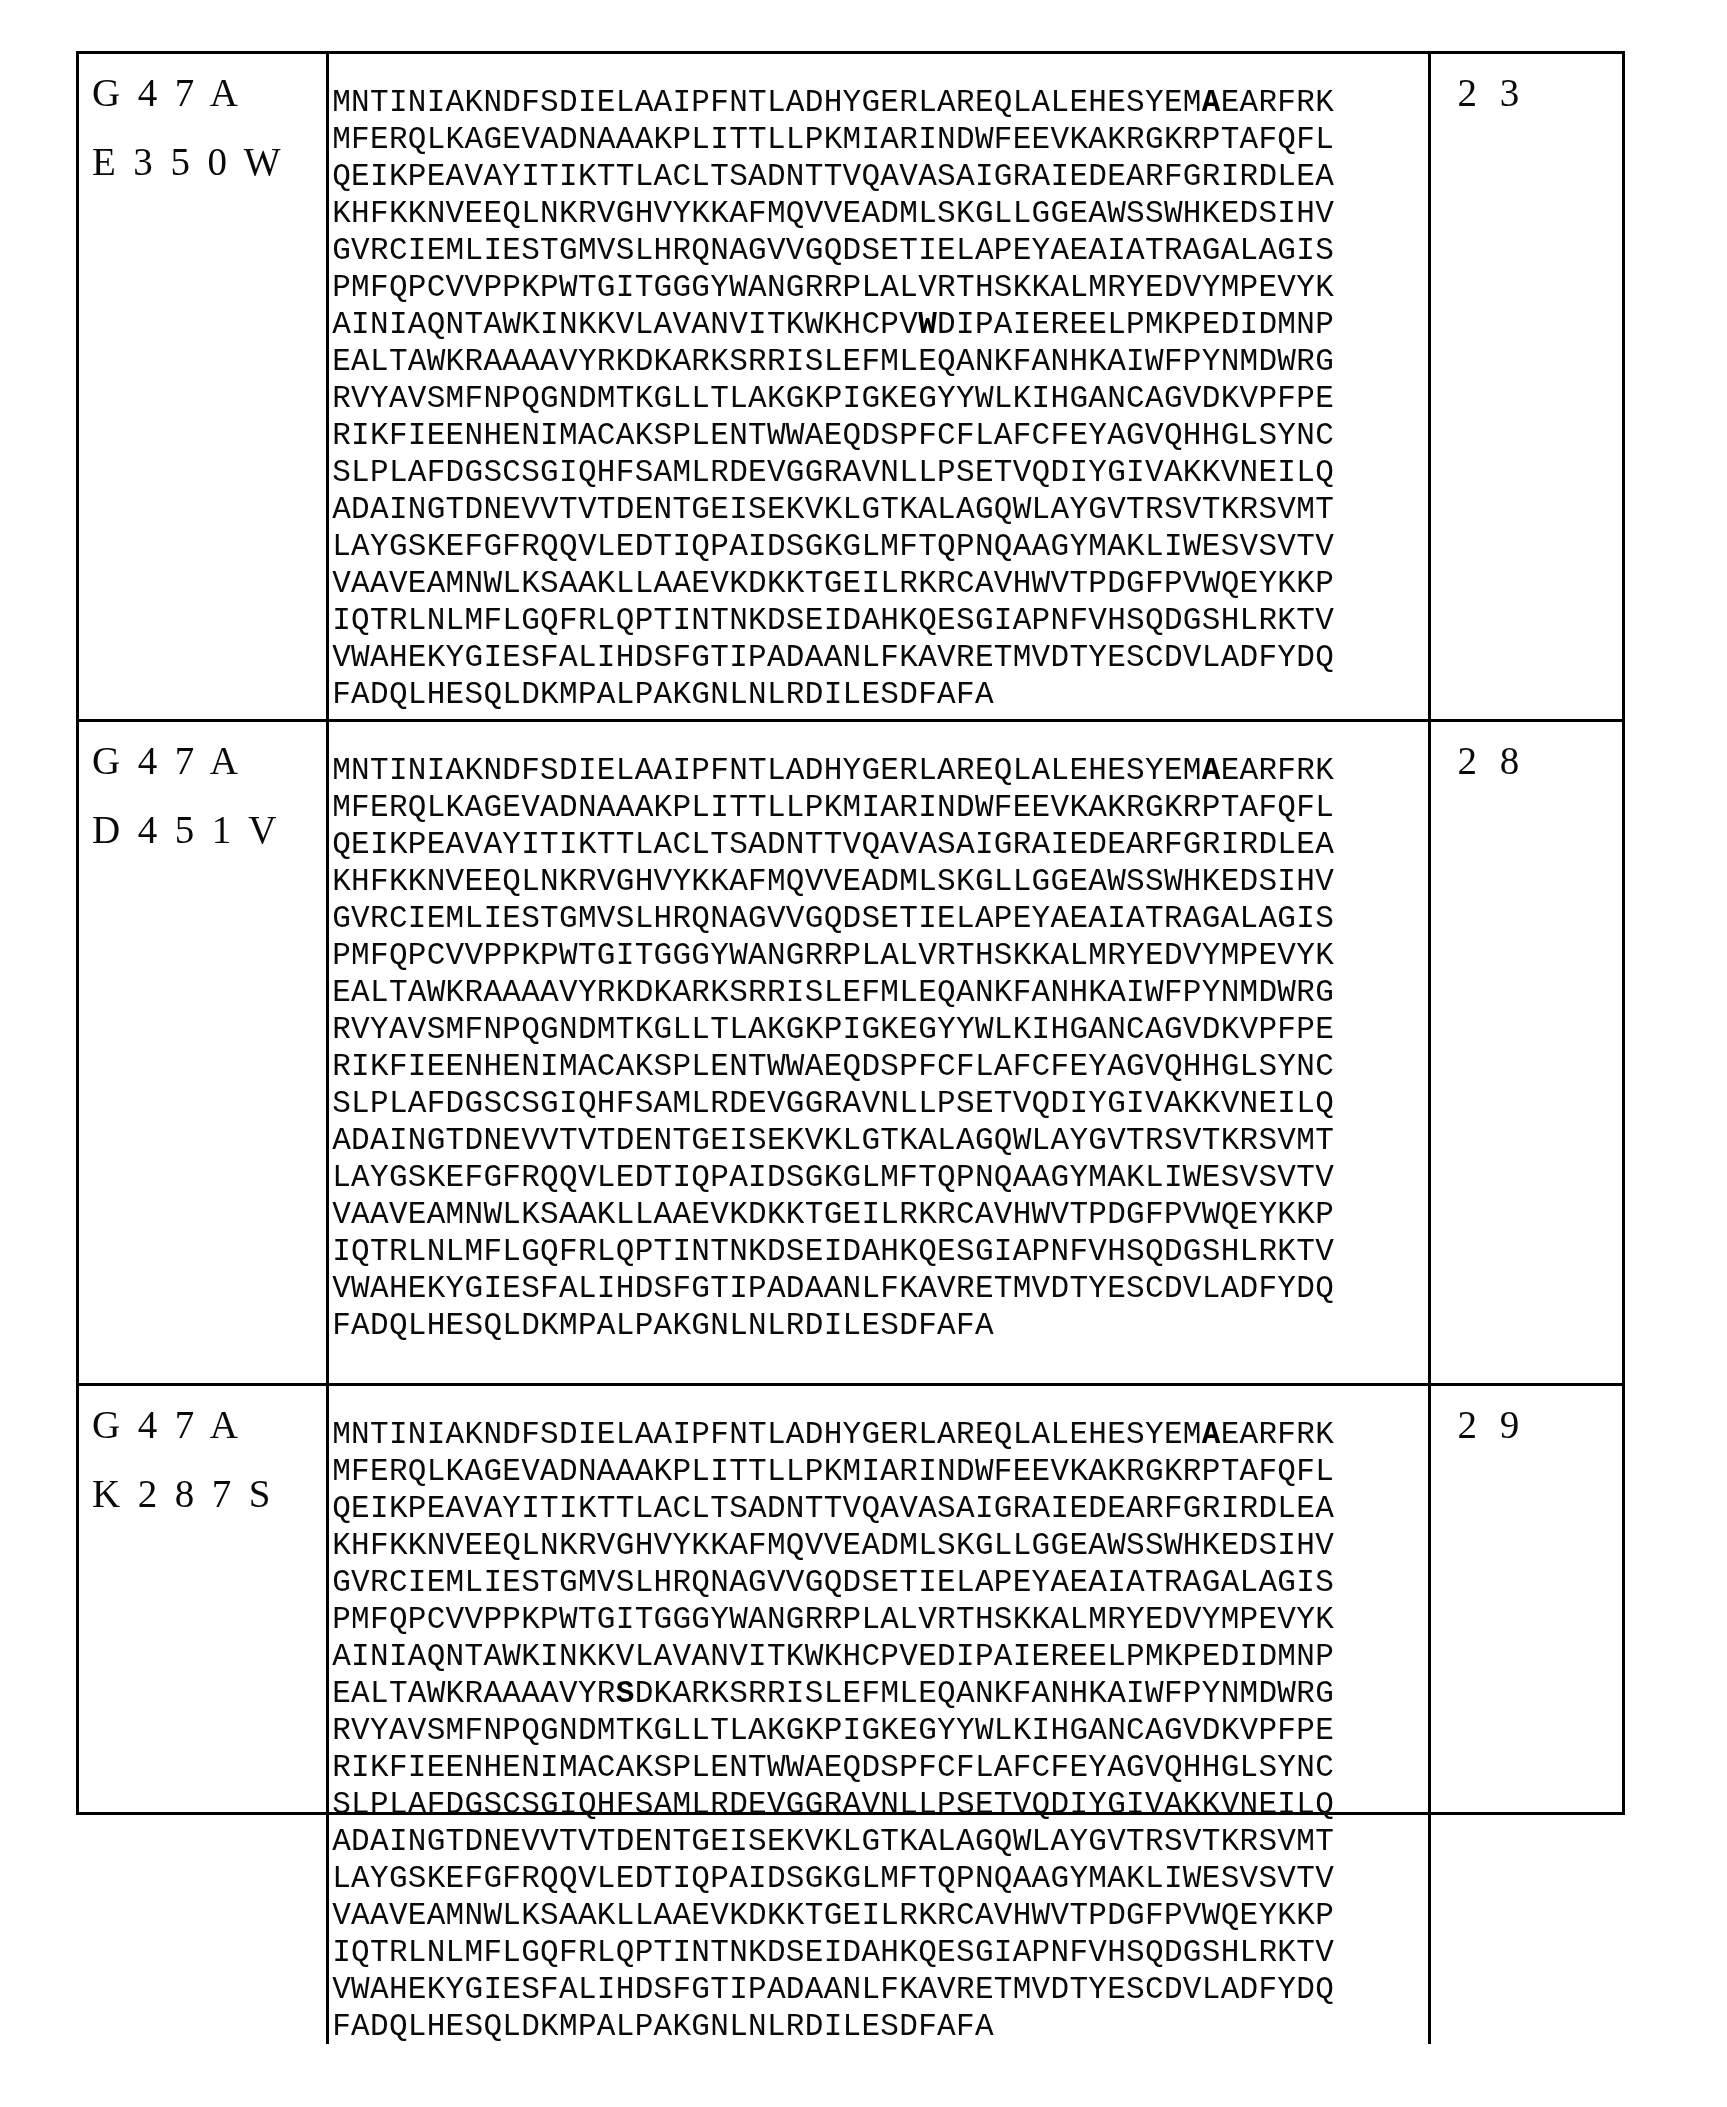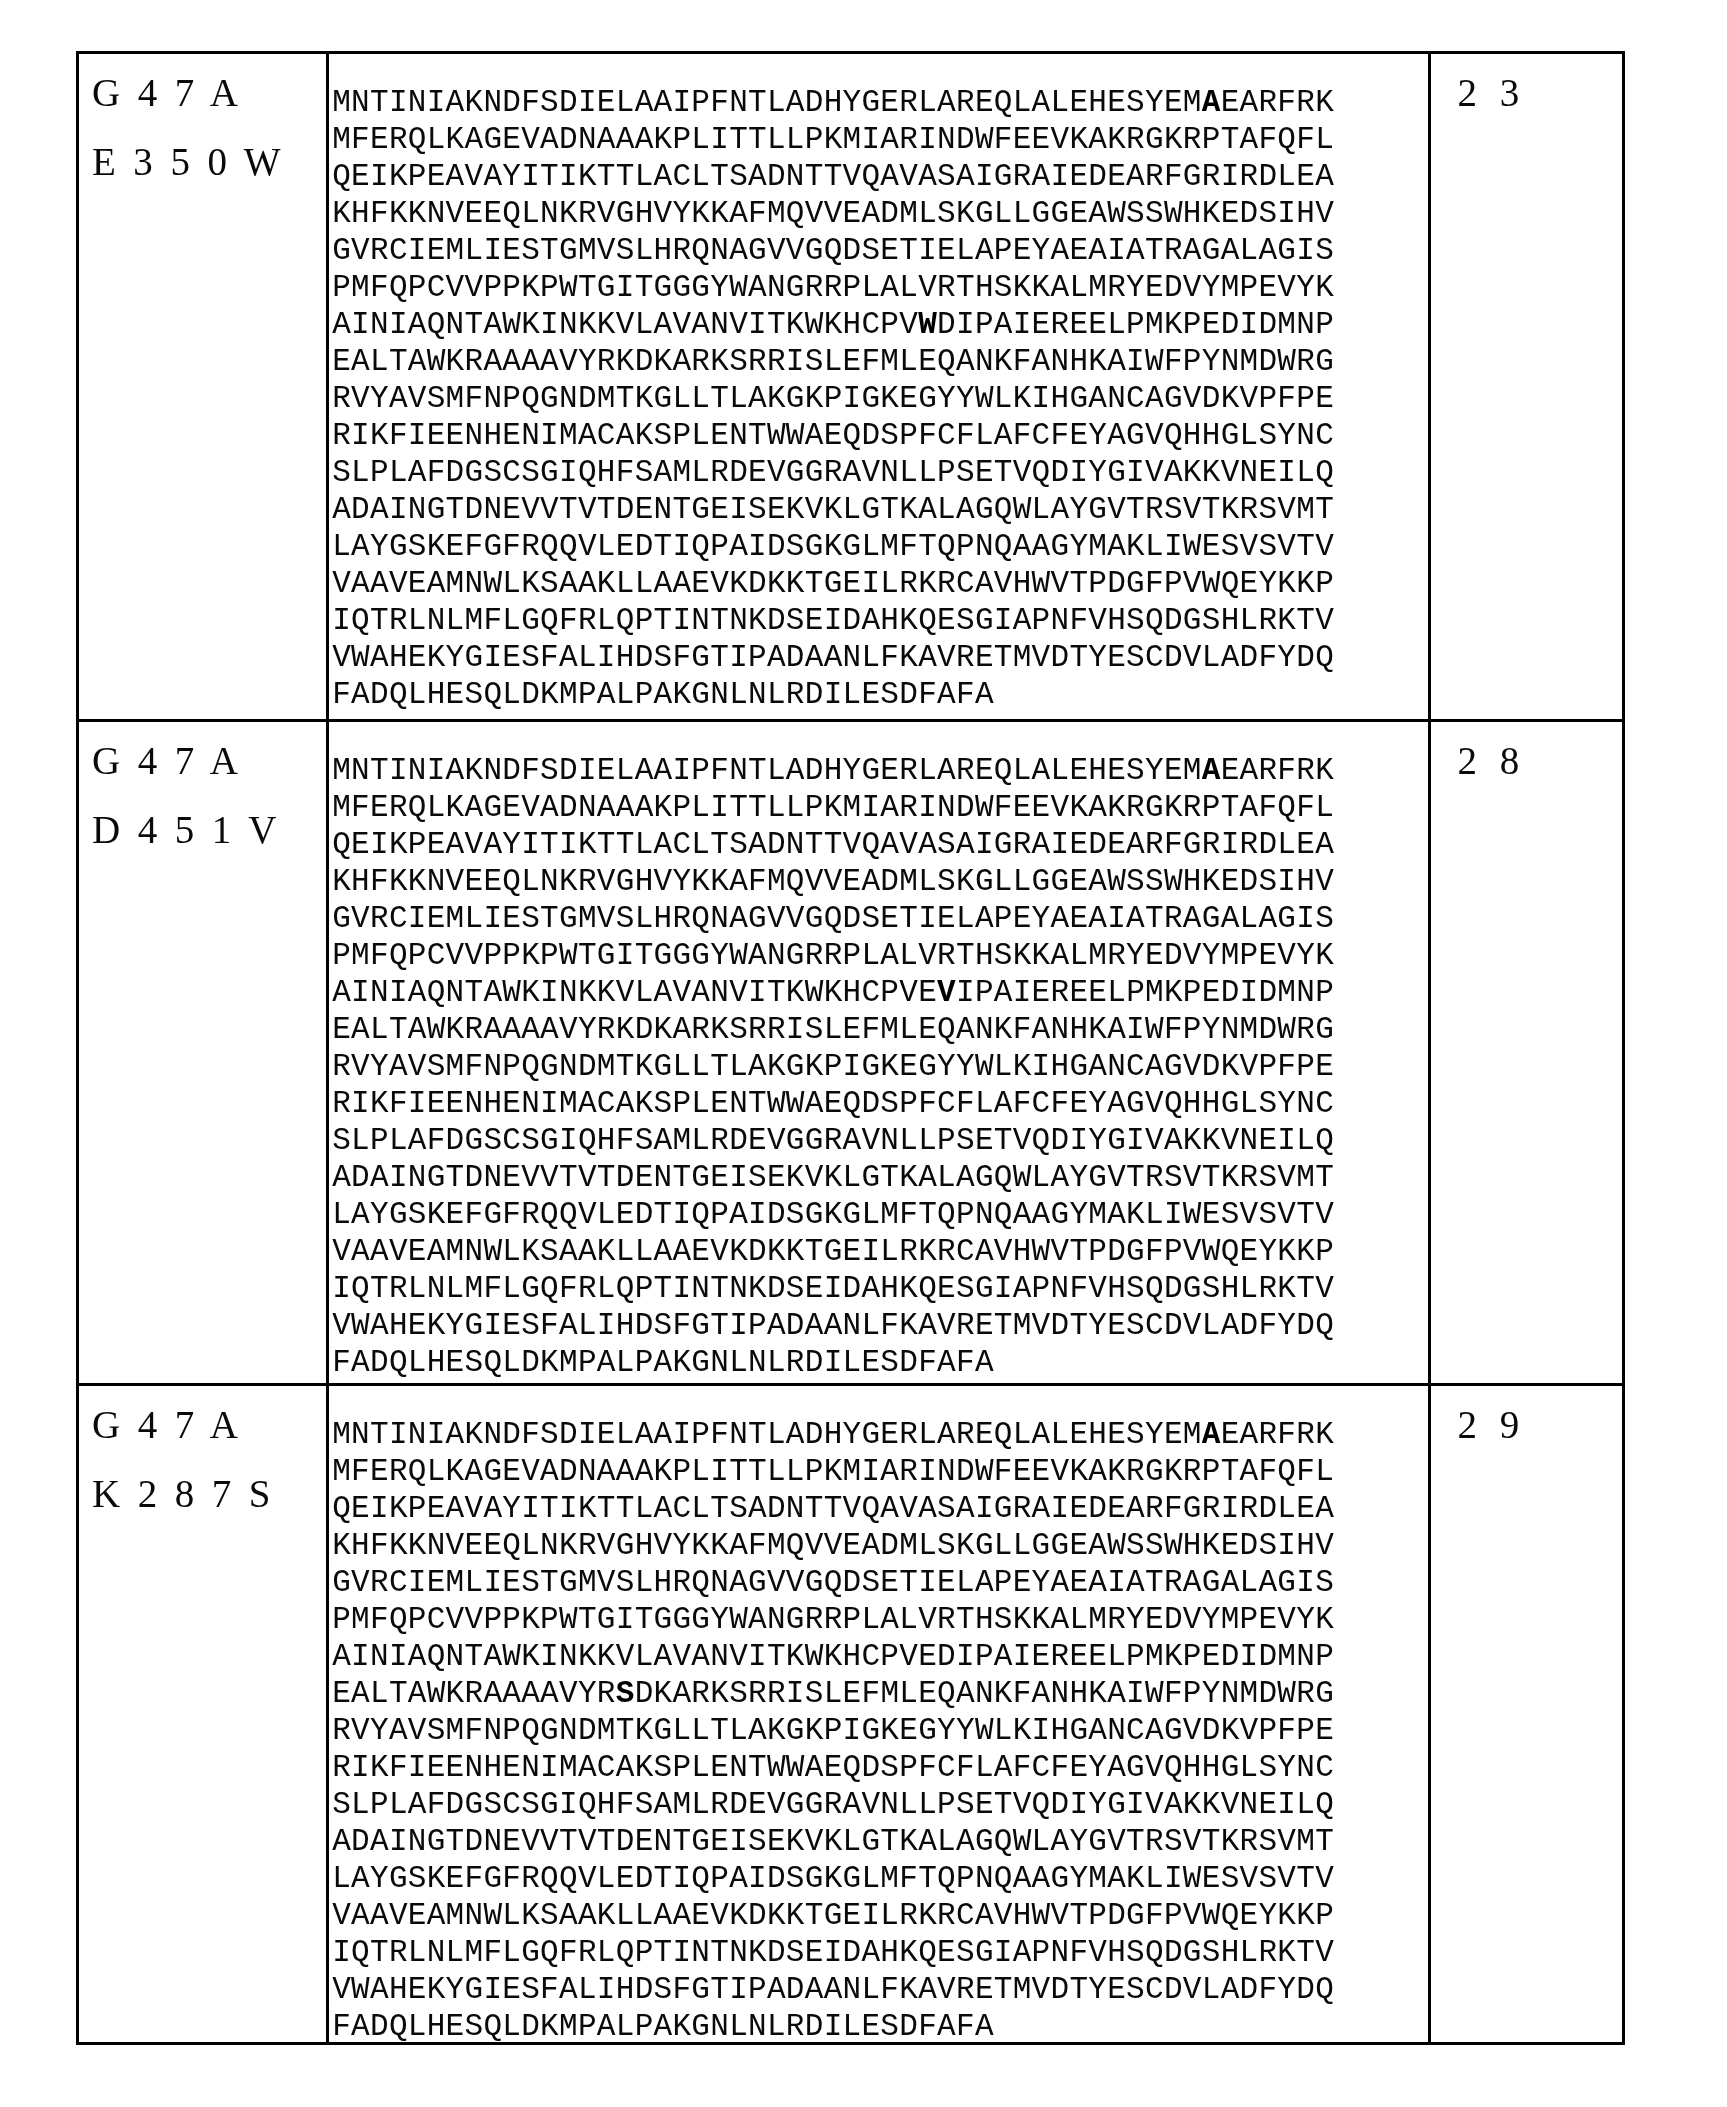--- a/index.html
+++ b/index.html
@@ -9,21 +9,21 @@
     height: 2108px;
     position: relative;
     font-family: "Liberation Serif", serif;
     color: #0a0a0a;
   }
   .seq-table {
     position: absolute;
     left: 76px;
     top: 51px;
     width: 1549px;
-    height: 1994px;
+    height: 1764px;
     border: 3.9px solid #000;
     display: grid;
     grid-template-rows: 665px 664px 661px;
     background: #fff;
   }
   .row {
     display: grid;
     grid-template-columns: 247px 1105px 1fr;
   }
   .row + .row {
@@ -110,21 +110,20 @@
       <div class="label-line">G 4 7 A</div>
       <div class="label-line second">D 4 5 1 V</div>
     </div>
     <div class="cell-seq">
         <div class="seq-line">MNTINIAKNDFSDIELAAIPFNTLADHYGERLAREQLALEHESYEM<b>A</b>EARFRK</div>
         <div class="seq-line">MFERQLKAGEVADNAAAKPLITTLLPKMIARINDWFEEVKAKRGKRPTAFQFL</div>
         <div class="seq-line">QEIKPEAVAYITIKTTLACLTSADNTTVQAVASAIGRAIEDEARFGRIRDLEA</div>
         <div class="seq-line">KHFKKNVEEQLNKRVGHVYKKAFMQVVEADMLSKGLLGGEAWSSWHKEDSIHV</div>
         <div class="seq-line">GVRCIEMLIESTGMVSLHRQNAGVVGQDSETIELAPEYAEAIATRAGALAGIS</div>
         <div class="seq-line">PMFQPCVVPPKPWTGITGGGYWANGRRPLALVRTHSKKALMRYEDVYMPEVYK</div>
-        <div class="seq-line">AINIAQNTAWKINKKVLAVANVITKWKHCPVE<b>V</b>IPAIEREELPMKPEDIDMNP</div>
         <div class="seq-line">EALTAWKRAAAAVYRKDKARKSRRISLEFMLEQANKFANHKAIWFPYNMDWRG</div>
         <div class="seq-line">RVYAVSMFNPQGNDMTKGLLTLAKGKPIGKEGYYWLKIHGANCAGVDKVPFPE</div>
         <div class="seq-line">RIKFIEENHENIMACAKSPLENTWWAEQDSPFCFLAFCFEYAGVQHHGLSYNC</div>
         <div class="seq-line">SLPLAFDGSCSGIQHFSAMLRDEVGGRAVNLLPSETVQDIYGIVAKKVNEILQ</div>
         <div class="seq-line">ADAINGTDNEVVTVTDENTGEISEKVKLGTKALAGQWLAYGVTRSVTKRSVMT</div>
         <div class="seq-line">LAYGSKEFGFRQQVLEDTIQPAIDSGKGLMFTQPNQAAGYMAKLIWESVSVTV</div>
         <div class="seq-line">VAAVEAMNWLKSAAKLLAAEVKDKKTGEILRKRCAVHWVTPDGFPVWQEYKKP</div>
         <div class="seq-line">IQTRLNLMFLGQFRLQPTINTNKDSEIDAHKQESGIAPNFVHSQDGSHLRKTV</div>
         <div class="seq-line">VWAHEKYGIESFALIHDSFGTIPADAANLFKAVRETMVDTYESCDVLADFYDQ</div>
         <div class="seq-line">FADQLHESQLDKMPALPAKGNLNLRDILESDFAFA</div>

